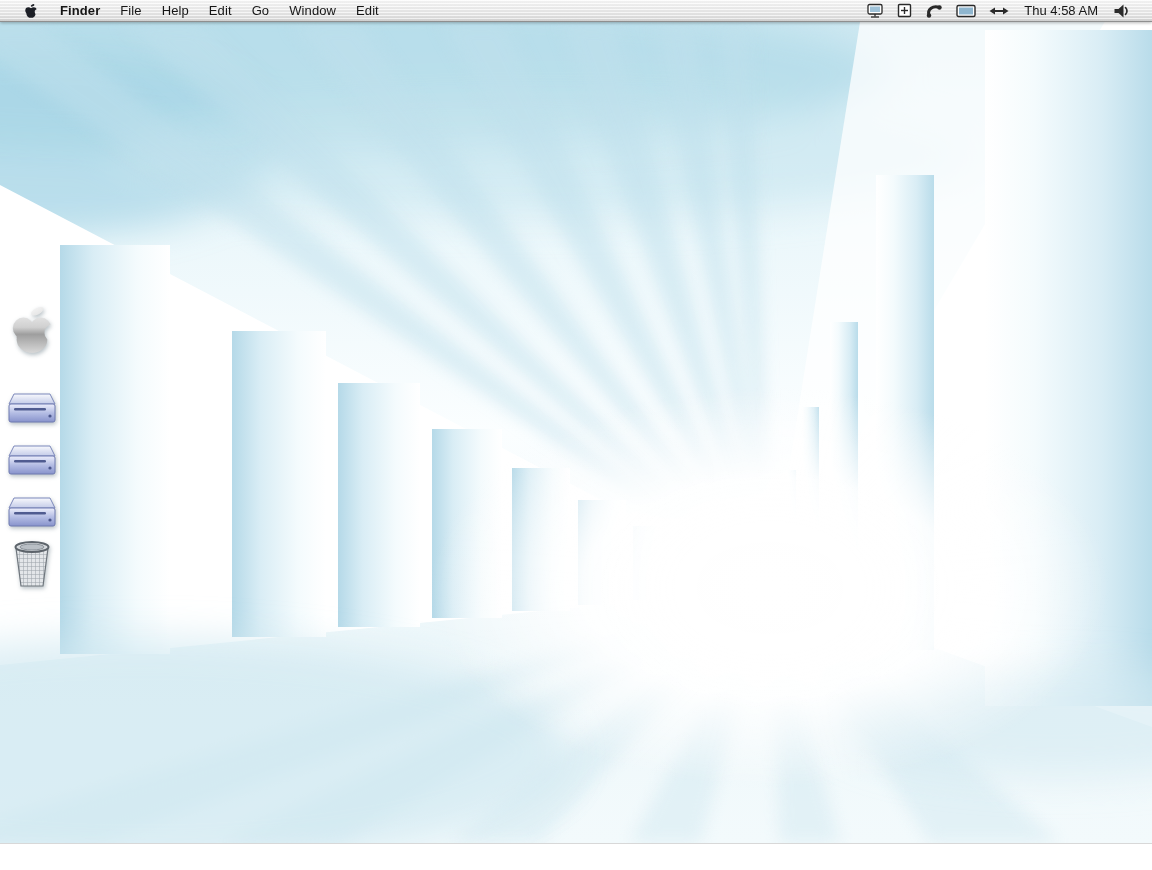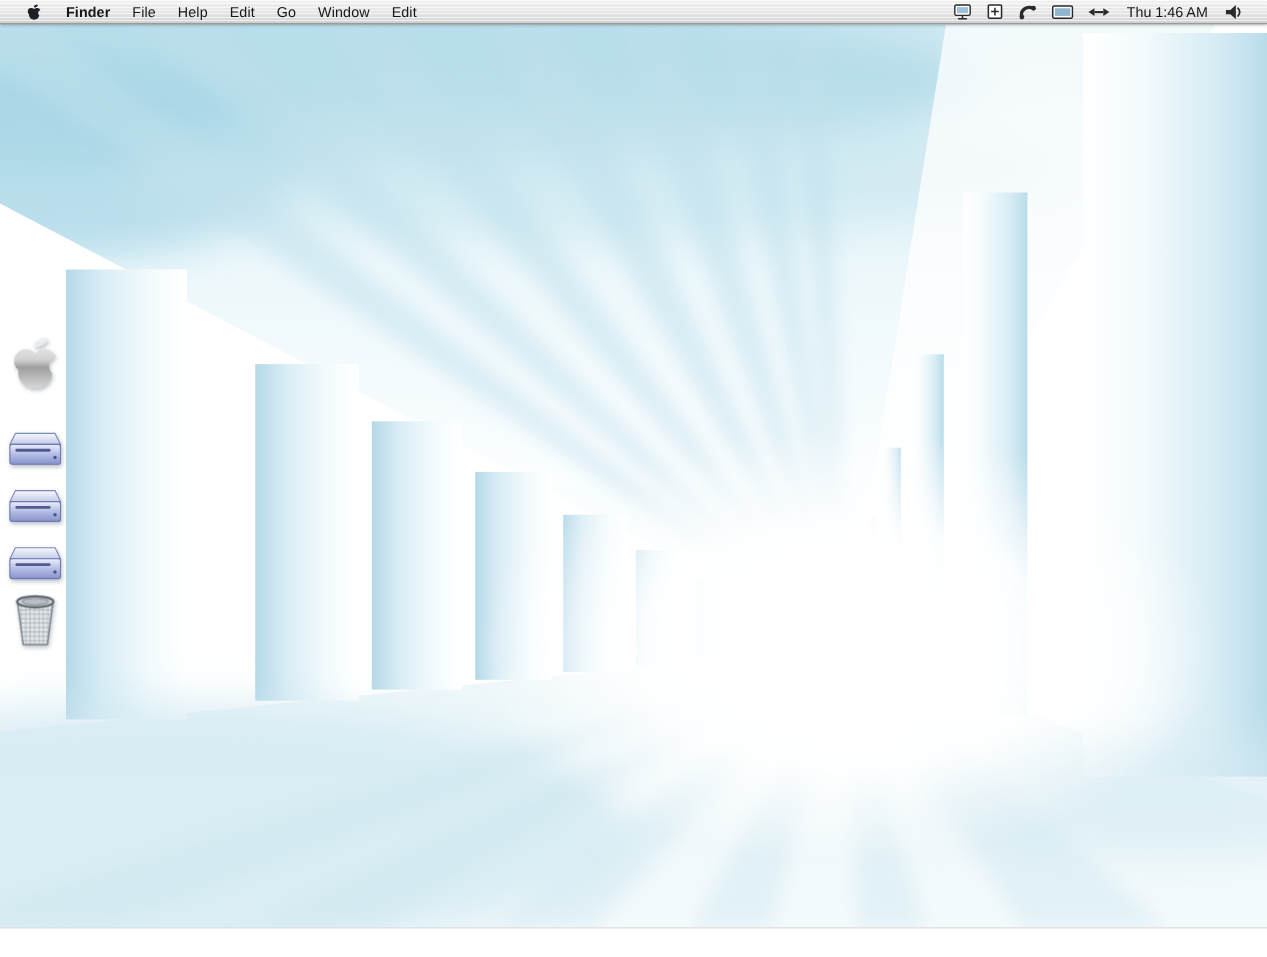--- a/index.html
+++ b/index.html
@@ -100,21 +100,21 @@
         <rect x="3" y="4.5" width="14" height="7" fill="#8fb6cf"></rect>
       </svg>
     </span>
     <span class="extra">
       <svg width="20" height="16" viewBox="0 0 20 16">
         <polygon points="0.5,8 6,4.5 6,11.5" fill="#2a2a2a"></polygon>
         <polygon points="19.5,8 14,4.5 14,11.5" fill="#2a2a2a"></polygon>
         <rect x="6" y="7" width="8" height="2" fill="#2a2a2a"></rect>
       </svg>
     </span>
-    <span class="clock">Thu 1:46 AM</span>
+    <span class="clock">Thu 4:58 AM</span>
     <span class="extra">
       <svg width="17" height="16" viewBox="0 0 17 16">
         <polygon points="1.5,6 5.5,6 10.5,1.5 10.5,14.5 5.5,10 1.5,10" fill="#2a2a2a"></polygon>
         <path d="M12.5,4.5 Q15.5,8 12.5,11.5" fill="none" stroke="#2a2a2a" stroke-width="1.6" stroke-linecap="round"></path>
       </svg>
     </span>
   </div>
 </div>
 
 <div class="desktop">

